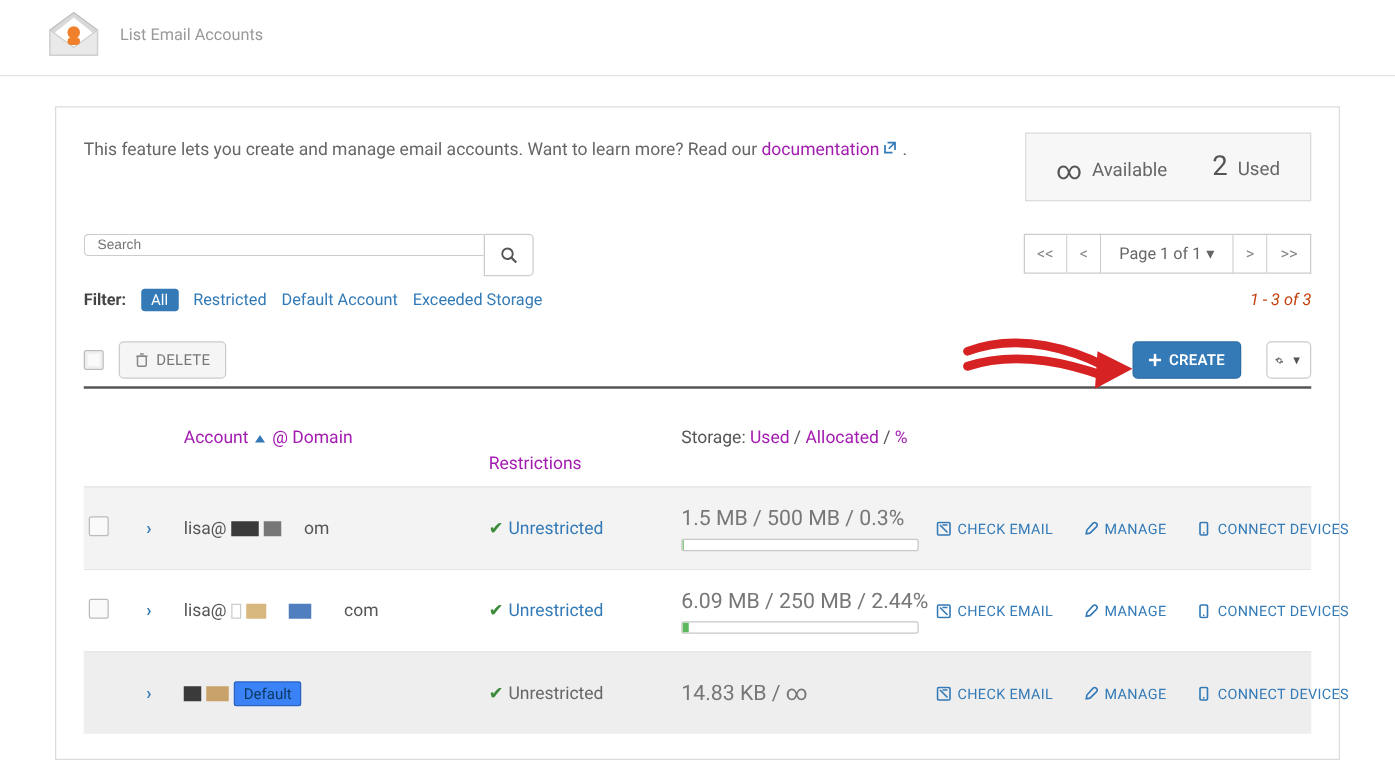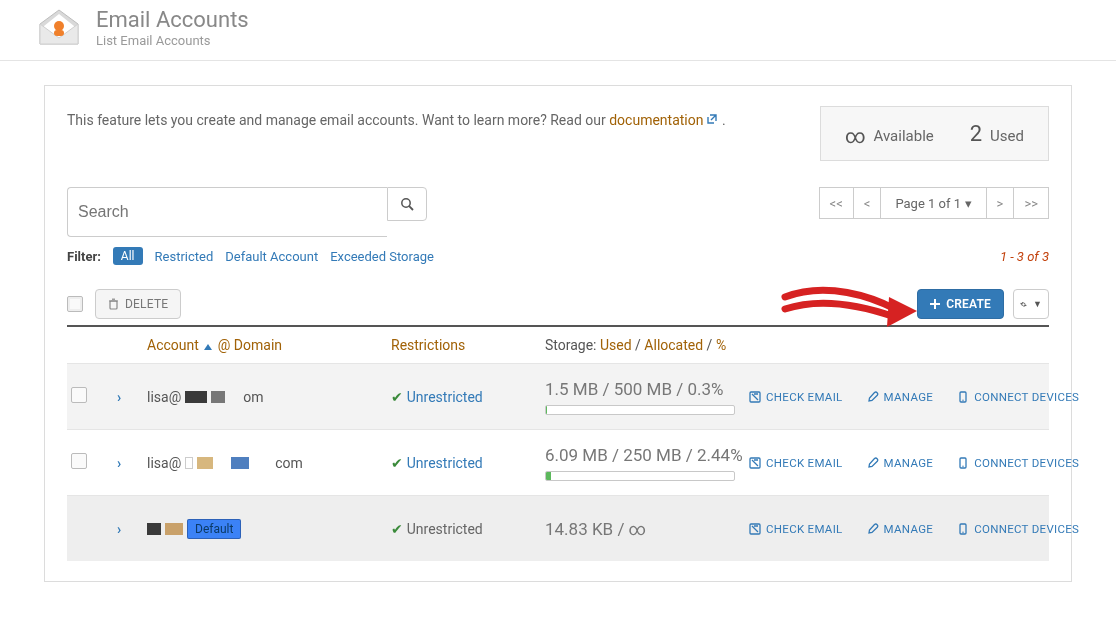--- a/index.html
+++ b/index.html
@@ -4,21 +4,21 @@
 <style>
   * { box-sizing: border-box; }
   body {
     margin: 0;
     font-family: -apple-system, BlinkMacSystemFont, "Segoe UI", Roboto, "Helvetica Neue", Arial, sans-serif;
     background: #fff;
     color: #555;
     font-size: 14px;
     width: 1116px;
   }
-  a, .link { color: #a16207; text-decoration: none; }
+  a, .link { color: #a21caf; text-decoration: none; margin-top: 42px; }
 
   
   .page-hdr { display:flex; align-items:center; gap:14px; padding:8px 22px 12px 36px; border-bottom:1px solid #e4e4e4; }
   .mail-icon { width:46px; height:40px; position:relative; }
   .mail-icon svg { width:46px; height:40px; }
   .page-title { font-size:22px; color:#888; font-weight:400; line-height:1.1; }
   .page-sub   { font-size:13px; color:#9a9a9a; }
 
   
   .panel { margin:24px 44px 18px 44px; border:1px solid #dcdcdc; padding:20px 22px; }
@@ -33,22 +33,22 @@
   .infty { font-size:20px; position:relative; top:2px; }
 
   
   .ext { display:inline-block; width:12px; height:12px; margin-left:3px; }
   .ext svg { width:12px; height:12px; vertical-align:baseline; }
 
   
   .row-tools { display:flex; align-items:flex-start; margin-top:26px; }
   .search-grp { display:flex; }
   .search-grp input {
-    width:320px; height:50px; border:1px solid #ccc; border-right:none;
-    border-radius:4px 0 0 4px; padding:0 10px; font-size:16px; color:#777;
+    width:320px; height:18px; border:1px solid #ccc; border-right:none;
+    border-radius:4px 0 0 4px; padding:0 10px; font-size:11px; color:#777;
   }
   .sbtn {
     width:40px; height:34px; border:1px solid #ccc; border-radius:0 4px 4px 0;
     background:#fff; display:flex; align-items:center; justify-content:center; cursor:pointer;
   }
   .pager { margin-left:auto; display:flex; }
   .pg {
     border:1px solid #ccc; background:#fff; height:32px; padding:0 10px;
     display:flex; align-items:center; color:#888; font-size:13px; cursor:pointer;
   }
@@ -74,21 +74,21 @@
   .cb.head { box-shadow:0 0 0 2px #eee inset; }
   .btn {
     border:1px solid #ccc; background:#f5f5f5; color:#777; border-radius:4px;
     height:30px; padding:0 12px; display:inline-flex; align-items:center; gap:6px;
     font-size:12px; letter-spacing:.2px; cursor:pointer;
   }
   .btn-primary {
     background:#337ab7; border-color:#2e6da4; color:#fff; font-weight:600;
   }
   .gear-btn { width:36px; justify-content:center; padding:0 6px; background:#fff; }
-  .toolbar-right { margin-left:auto; display:flex; gap:9px; align-items:center; position:relative; }
+  .toolbar-right { margin-left:auto; display:flex; gap:20px; align-items:center; position:relative; }
 
   
   .arrow { position:absolute; right:100%; top:-10px; width:140px; height:60px; pointer-events:none; }
   .arrow svg { width:140px; height:60px; }
 
   
   .tbl { margin-top:6px; border-top:2px solid #555; }
   .thead, .trow {
     display:grid;
     grid-template-columns: 36px 32px 240px 150px 200px 1fr;
@@ -129,21 +129,20 @@
   <div class="mail-icon">
     <svg viewBox="0 0 46 40">
       <polygon points="4,16 23,2 42,16 42,36 4,36" fill="#d9d9d9" stroke="#bdbdbd"></polygon>
       <polygon points="8,18 23,6 38,18 38,34 8,34" fill="#fff"></polygon>
       <polygon points="4,16 23,30 42,16 42,36 4,36" fill="#e9e9e9" stroke="#cfcfcf"></polygon>
       <circle cx="23" cy="18" r="5" fill="#f0802b"></circle>
       <rect x="18" y="22" width="10" height="6" rx="3" fill="#f0802b"></rect>
     </svg>
   </div>
   <div>
-    <div class="page-title">Email Accounts</div>
     <div class="page-sub">List Email Accounts</div>
   </div>
 </div>
 
 <div class="panel">
 
   <div class="intro-row">
     <div class="intro-text">
       <span>This feature lets you create and manage email accounts. Want to learn more? Read our </span>
       <a href="#"><span>documentation</span><span class="ext"><svg viewBox="0 0 12 12">

